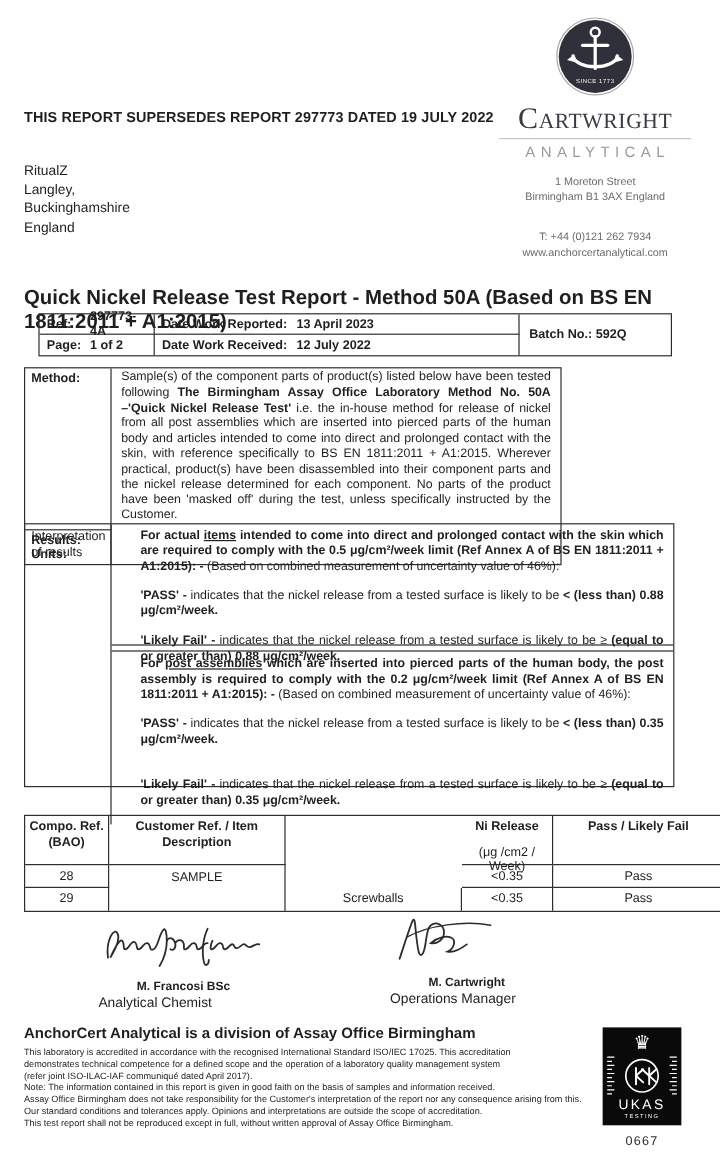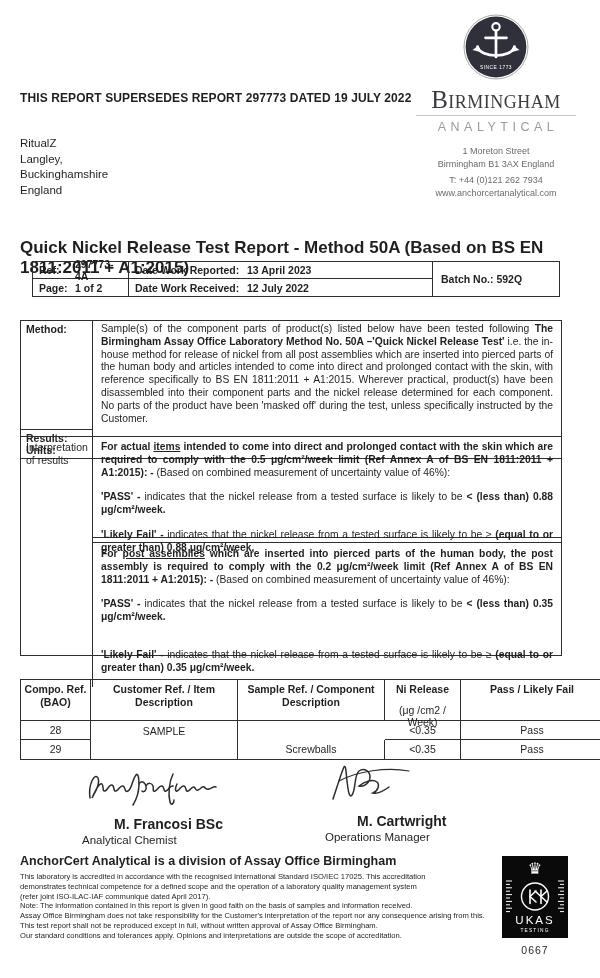--- a/index.html
+++ b/index.html
@@ -12,48 +12,48 @@
   
   .supersedes{left:20px;top:91px;font-size:12px;font-weight:bold;letter-spacing:.1px;}
   .customer{left:20px;top:136px;font-size:11.5px;line-height:15.5px;}
   .brand{left:404px;top:14px;width:184px;text-align:center;}
   .brand-circle{width:66px;height:66px;margin:0 auto;}
   .brand-name{margin-top:7px;font-family:"Liberation Serif", serif;font-variant:small-caps;
     font-size:25px;color:#3b3b42;letter-spacing:.5px;line-height:26px;}
   .brand-rule{border-top:1px solid #c6c6c6;margin:2px 12px 0 12px;}
   .brand-sub{margin-top:4px;font-size:12.5px;letter-spacing:4.5px;color:#9b9b9b;padding-left:4px;}
   .brand-addr{margin-top:11px;font-size:9px;color:#6b6b6b;line-height:13px;}
-  .brand-addr .sp{margin-top:3px;}
+  .brand-addr .sp{margin-top:20px;}
   .report-title{left:20px;top:238px;font-size:17px;font-weight:bold;}
 
   
   .bordered{border:1.4px solid #2e2e2e;box-sizing:border-box;}
   .br{border-right:1.4px solid #2e2e2e;}
   .bb{border-bottom:1.4px solid #2e2e2e;}
   .bt{border-top:1.4px solid #2e2e2e;}
 
   
   .ref-table{left:32px;top:261px;width:528px;display:grid;grid-template-columns:96px 304px 1fr;
     font-size:10.5px;font-weight:bold;}
   .ref-table .cell{padding:1px 6px;height:17px;display:flex;align-items:center;box-sizing:border-box;}
   .ref-table .lab-s{width:36px;flex:none;}
   .ref-table .lab-l{width:112px;flex:none;}
   .ref-table .batch{grid-column:3;grid-row:1 / span 2;height:auto;padding-left:8px;}
 
   
-  .ta{left:20px;top:320px;width:542px;display:grid;grid-template-columns:72px 1fr;}
+  .ta{left:20px;top:306px;width:448px;display:grid;grid-template-columns:72px 1fr;}
   .ta .lbl{padding:2px 5px;font-size:10.5px;font-weight:bold;box-sizing:border-box;}
   .ta .body{padding:2px 8px 4px 8px;font-size:10.3px;line-height:12.8px;text-align:justify;box-sizing:border-box;}
 
   
   .tb{left:20px;top:436px;width:542px;height:220px;display:grid;grid-template-columns:72px 1fr;}
   .tb .lbl2{padding:4px 5px;font-size:10.5px;box-sizing:border-box;line-height:13px;}
   .tb .content{display:flex;flex-direction:column;box-sizing:border-box;}
   .tb .box{padding:4px 8px 0 8px;font-size:10.3px;line-height:12.8px;text-align:justify;box-sizing:border-box;}
-  .tb .box p{margin:0 0 12px 0;}
+  .tb .box p{margin:0 0 12px 16px;}
   .tb .b1{height:101px;border-bottom:1.4px solid #2e2e2e;}
   .tb .b2{margin-top:4px;flex:1;border-top:1.4px solid #2e2e2e;padding-top:5px;}
   .tb .b2 p.gap-big{margin-bottom:25px;}
   .runs .b{font-weight:bold;}
   .runs .u{text-decoration:underline;}
 
   
   .tc{left:20px;top:679px;width:584px;display:grid;
     grid-template-columns:70px 147px 147px 76px 1fr;
     grid-template-rows:41px 19px 19px;font-size:10.5px;text-align:center;}
@@ -62,21 +62,21 @@
   .tc .td{line-height:18px;}
   .tc .ni2{font-weight:normal;margin-top:8px;}
   .tc .c1{grid-column:1;} .tc .c2{grid-column:2;} .tc .c3{grid-column:3;}
   .tc .c4{grid-column:4;} .tc .c5{grid-column:5;}
   .tc .r1{grid-row:1;} .tc .r2{grid-row:2;} .tc .r3{grid-row:3;}
   .tc .rspan{grid-column:2;grid-row:2 / span 2;padding-top:1px;line-height:18px;}
 
   
   .sig-left{left:82px;top:762px;}
   .sig-right{left:325px;top:757px;}
-  .sig-name{font-size:14px;font-weight:bold;margin-top:2px;padding-left:32px;}
+  .sig-name{font-size:10px;font-weight:bold;margin-top:2px;padding-left:32px;}
   .sig-role{font-size:11.5px;margin-top:2px;}
 
   
   .division{left:20px;top:854px;font-size:12.5px;font-weight:bold;}
   .smallprint{left:20px;top:872px;width:478px;font-size:7.6px;line-height:9.8px;color:#1e1e1e;}
   .ukas{left:500px;top:856px;width:70px;text-align:center;}
   .ukas-num{margin-top:2px;font-size:10.5px;letter-spacing:1px;color:#2a2a2a;}
 </style>
 </head>
 <body>
@@ -101,21 +101,21 @@
           <circle cx="33" cy="12.8" r="3.7" stroke-width="2.1"></circle>
           <path d="M33,16.8 V43" stroke-width="2.7"></path>
           <path d="M22.5,23.8 H43.5" stroke-width="2.7"></path>
           <path d="M14.5,32.5 C17,44.5 49,44.5 51.5,32.5" stroke-width="2.7"></path>
         </g>
         <path d="M15.5,31.5 l-6,4.6 8.6,2.2 z" fill="#ffffff"></path>
         <path d="M50.5,31.5 l6,4.6 -8.6,2.2 z" fill="#ffffff"></path>
         <text x="33" y="55" font-size="4.9" fill="#ffffff" text-anchor="middle" letter-spacing="0.5">SINCE 1773</text>
       </svg>
     </div>
-    <div class="brand-name">Birmingham</div>
+    <div class="brand-name">Cartwright</div>
     <div class="brand-rule"></div>
     <div class="brand-sub">ANALYTICAL</div>
     <div class="brand-addr">
       <div>1 Moreton Street</div>
       <div>Birmingham B1 3AX England</div>
       <div class="sp">T: +44 (0)121 262 7934</div>
       <div>www.anchorcertanalytical.com</div>
     </div>
   </div>
 
@@ -165,24 +165,20 @@
       </div>
     </div>
   </div>
 
   <div class="abs tc bordered">
     <div class="cell th c1 r1 br bb">
       <div>Compo. Ref.</div>
       <div>(BAO)</div>
     </div>
     <div class="cell th c2 r1 br bb">Customer Ref. / Item Description</div>
-    <div class="cell th c3 r1 br bb">
-      <div>Sample Ref. / Component</div>
-      <div>Description</div>
-    </div>
     <div class="cell th c4 r1 br bb">
       <div>Ni Release</div>
       <div class="ni2">(μg /cm2 / Week)</div>
     </div>
     <div class="cell th c5 r1 bb">Pass / Likely Fail</div>
 
     <div class="cell td c1 r2 br bb">28</div>
     <div class="cell rspan br">SAMPLE</div>
     <div class="cell td c4 r2 br bb">&lt;0.35</div>
     <div class="cell td c5 r2 bb">Pass</div>
@@ -217,22 +213,22 @@
     <div class="sig-role">Operations Manager</div>
   </div>
 
   <div class="abs division">AnchorCert Analytical is a division of Assay Office Birmingham</div>
   <div class="abs smallprint">
     <div>This laboratory is accredited in accordance with the recognised International Standard ISO/IEC 17025. This accreditation</div>
     <div>demonstrates technical competence for a defined scope and the operation of a laboratory quality management system</div>
     <div>(refer joint ISO-ILAC-IAF communiqué dated April 2017).</div>
     <div>Note: The information contained in this report is given in good faith on the basis of samples and information received.</div>
     <div>Assay Office Birmingham does not take responsibility for the Customer's interpretation of the report nor any consequence arising from this.</div>
+    <div>Our standard conditions and tolerances apply. Opinions and interpretations are outside the scope of accreditation.</div>
     <div>This test report shall not be reproduced except in full, without written approval of Assay Office Birmingham.</div>
-    <div>Our standard conditions and tolerances apply. Opinions and interpretations are outside the scope of accreditation.</div>
   </div>
 
   <div class="abs ukas">
     <svg width="66" height="82" viewBox="0 0 66 82">
       <rect width="66" height="82" fill="#0a0a0a"></rect>
       <text x="33" y="18" font-size="16" fill="#ffffff" text-anchor="middle">♛</text>
       <g stroke="#ffffff" stroke-width="1">
         <line x1="4" y1="25" x2="10" y2="25"></line>
           <line x1="4" y1="28.4" x2="8" y2="28.4"></line>
         <line x1="4" y1="31.8" x2="10" y2="31.8"></line>

